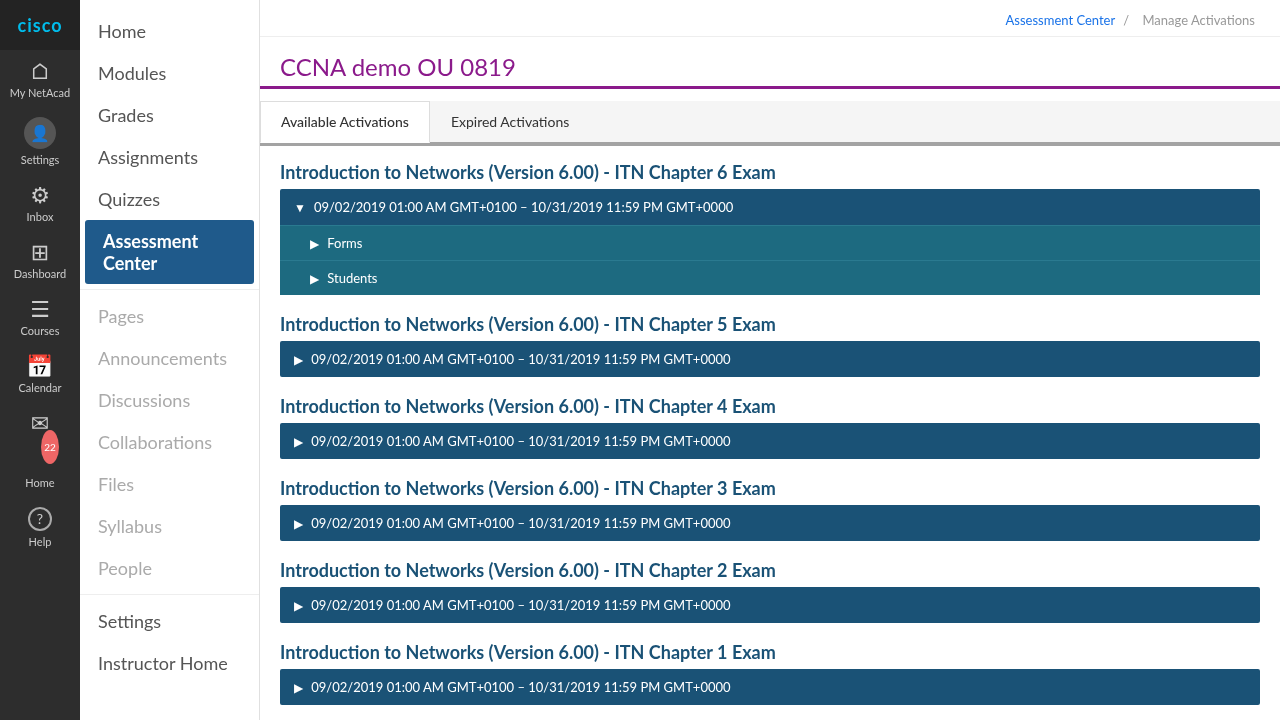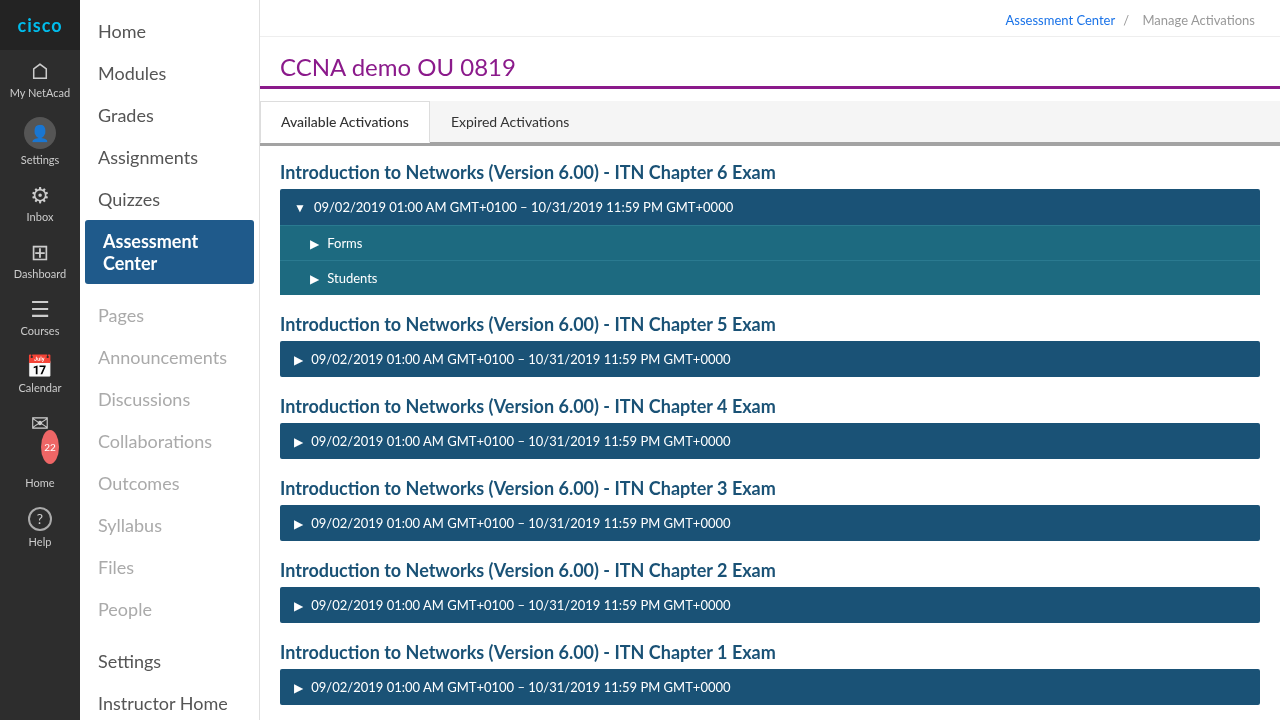--- a/index.html
+++ b/index.html
@@ -242,23 +242,22 @@
   <div class="nav-item">Modules</div>
   <div class="nav-item">Grades</div>
   <div class="nav-item">Assignments</div>
   <div class="nav-item">Quizzes</div>
   <div class="nav-item active">Assessment Center</div>
   <div class="nav-divider"></div>
   <div class="nav-item dimmed">Pages</div>
   <div class="nav-item dimmed">Announcements</div>
   <div class="nav-item dimmed">Discussions</div>
   <div class="nav-item dimmed">Collaborations</div>
-  <div class="nav-item dimmed">Outcomes</div>
+  <div class="nav-item dimmed">Files</div>
   <div class="nav-item dimmed">Syllabus</div>
-  <div class="nav-item dimmed">Files</div>
   <div class="nav-item dimmed">People</div>
   <div class="nav-divider"></div>
   <div class="nav-item">Settings</div>
   <div class="nav-item">Instructor Home</div>
 </div>
 
 <div class="main-content">
   <div class="breadcrumb">
     <a>Assessment Center</a>
     <span>/</span>

